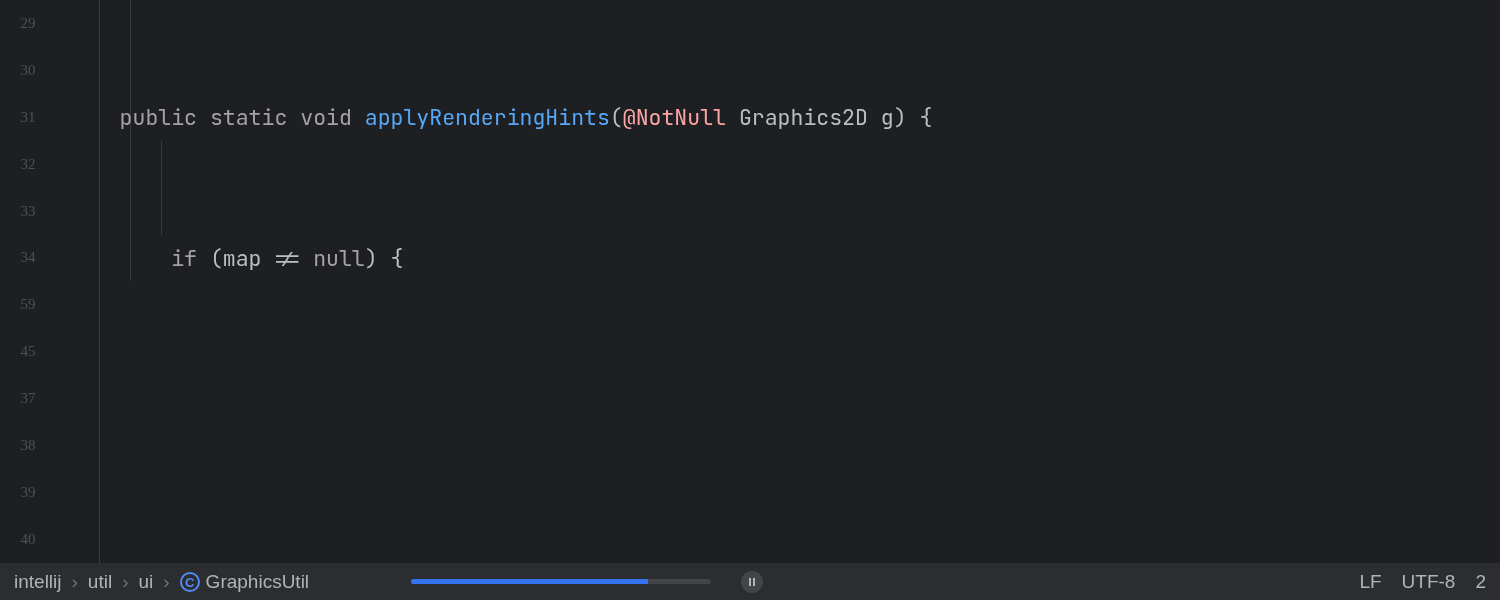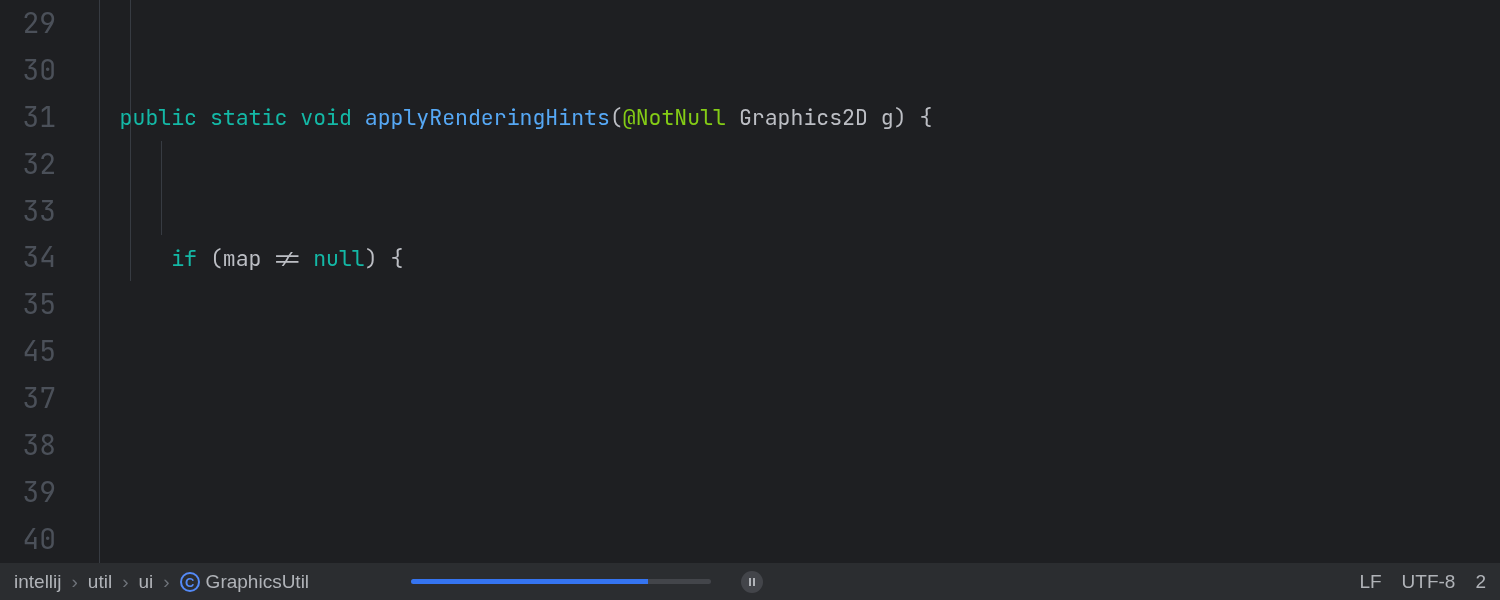--- a/index.html
+++ b/index.html
@@ -18,26 +18,27 @@
       flex-direction: column;
     }
     .editor {
       flex: 1;
       display: flex;
       overflow: hidden;
     }
     .gutter {
       width: 68px;
       padding-right: 12px;
-      text-align: right;
+      text-align: center;
       color: #4b5059;
-      font-size: 28px;
+      font-size: 15px;
       line-height: 46.9px;
       user-select: none;
       flex-shrink: 0;
+      font-family: Liberation Serif, serif;
     }
     .gutter-line {
       height: 46.9px;
     }
     .code-area {
       flex: 1;
       position: relative;
     }
     .indent-guide {
       position: absolute;
@@ -51,23 +52,23 @@
     .code-content {
       font-size: 21.5px;
       line-height: 46.9px;
       white-space: pre;
       position: relative;
     }
     .code-line {
       height: 46.9px;
       padding-left: 0;
     }
-    .kw { color: #14b8a6; }
+    .kw { color: #a3a3a3; }
     .method { color: #56a8f5; text-align: center; }
-    .ann { color: #84cc16; }
+    .ann { color: #fca5a5; }
     .const { color: #c77dbb; font-style: italic; }
     .statusbar {
       height: 37px;
       background: #2b2d30;
       display: flex;
       align-items: center;
       font-family: -apple-system, 'Segoe UI', sans-serif;
       font-size: 19px;
       color: #b0b3b8;
       padding: 0 14px;
@@ -152,21 +153,21 @@
 <body>
 
 <div class="editor">
   <div class="gutter">
     <div class="gutter-line">29</div>
     <div class="gutter-line">30</div>
     <div class="gutter-line">31</div>
     <div class="gutter-line">32</div>
     <div class="gutter-line">33</div>
     <div class="gutter-line">34</div>
-    <div class="gutter-line">35</div>
+    <div class="gutter-line">59</div>
     <div class="gutter-line">45</div>
     <div class="gutter-line">37</div>
     <div class="gutter-line">38</div>
     <div class="gutter-line">39</div>
     <div class="gutter-line">40</div>
   </div>
   <div class="code-area">
     <div class="indent-guide guide1"></div>
     <div class="indent-guide guide2"></div>
     <div class="indent-guide guide3"></div>

